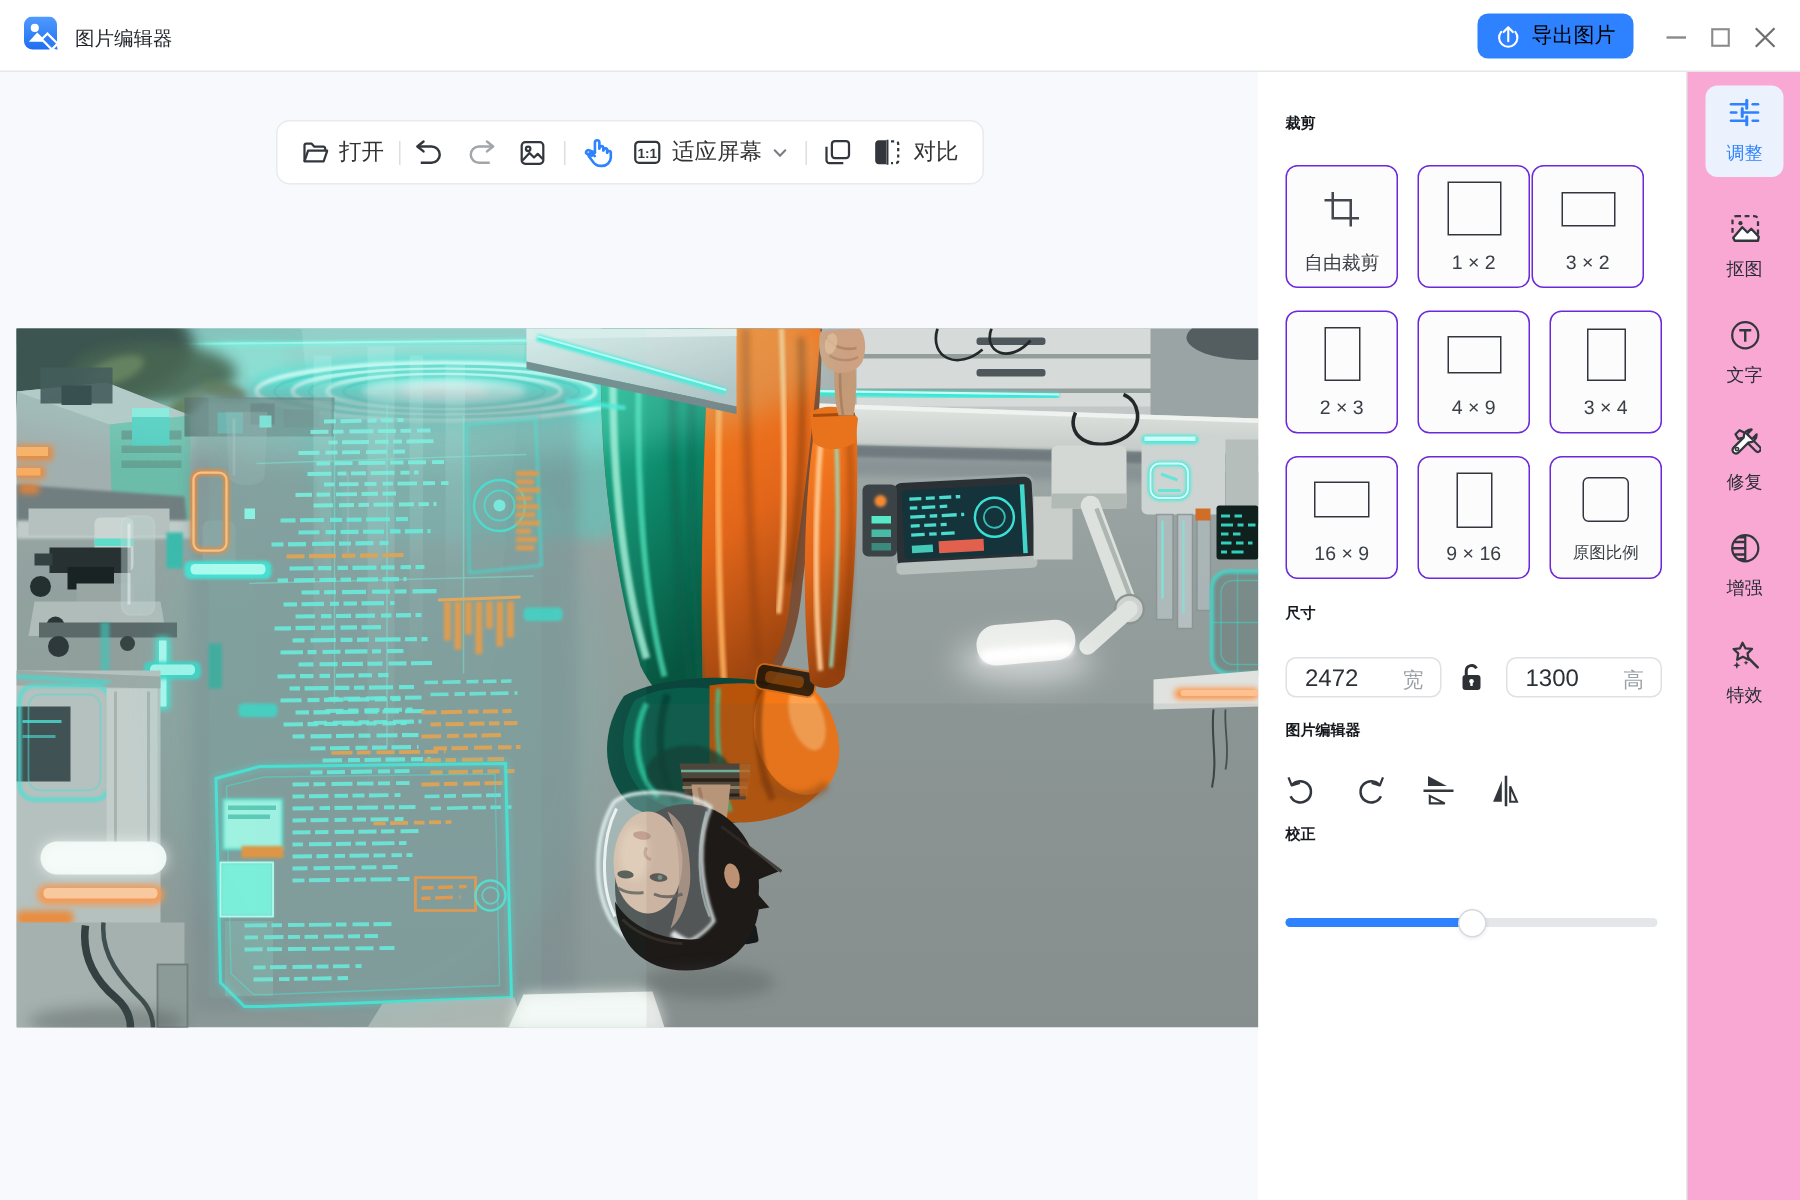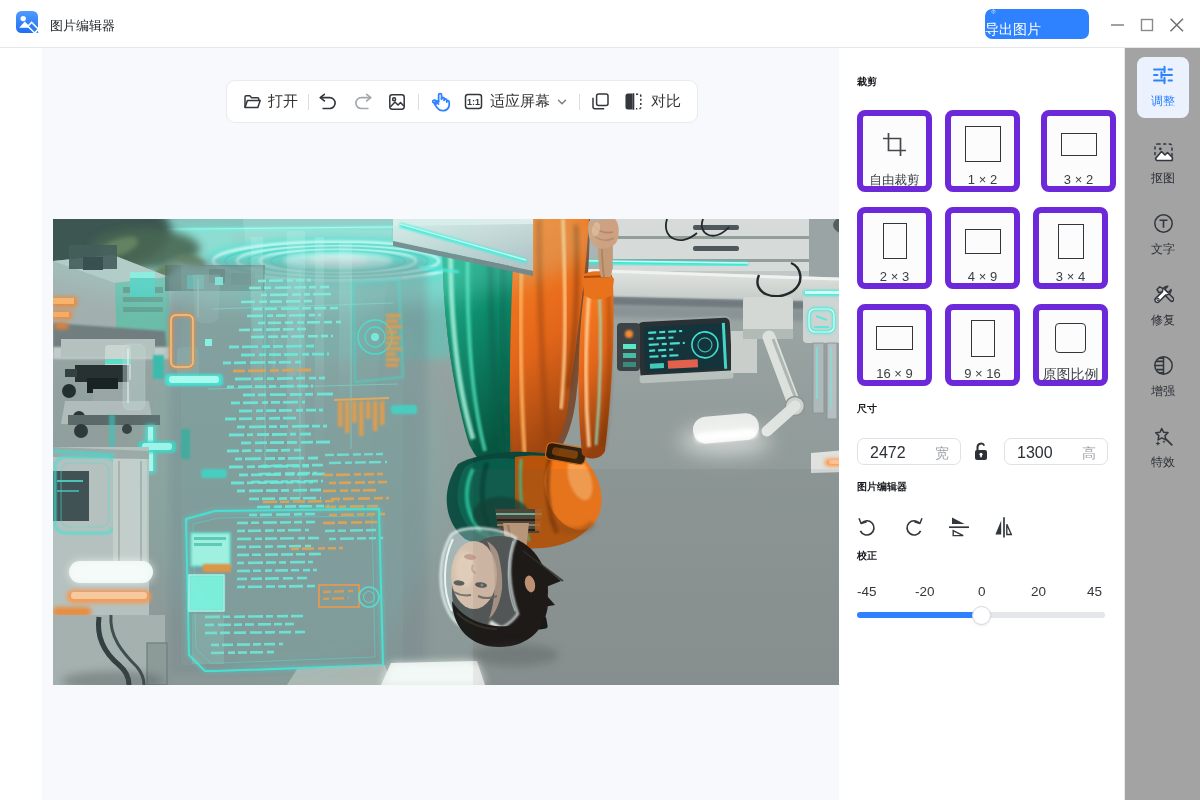--- a/index.html
+++ b/index.html
@@ -3,42 +3,42 @@
 <meta charset="utf-8">
 <style>
   * { margin:0; padding:0; box-sizing:border-box; }
   html,body { width:1200px; height:800px; overflow:hidden; background:#fff;
     font-family:"Liberation Sans", sans-serif; }
   .topbar { position:absolute; left:0; top:0; width:1200px; height:48px;
     background:#fff; border-bottom:1px solid #e5e7e9; z-index:10; }
   .appicon { position:absolute; left:16px; top:11px; }
   .apptitle { position:absolute; left:50px; top:17px; font-size:13px; color:#1f2329; }
   .exportbtn { position:absolute; left:985px; top:9px; width:104px; height:30px;
-    background:#2e82ff; border-radius:7px; color:#ffffff; font-size:14px;
-    display:flex; align-items:flex-start; justify-content:center; gap:7px;flex-direction:column; }
+    background:#2e82ff; border-radius:7px; color:#000000; font-size:14px;
+    display:flex; align-items:center; justify-content:center; gap:7px; }
   .winctl { position:absolute; top:0; height:48px; display:flex; align-items:center; }
   .canvas { position:absolute; left:0; top:48px; width:839px; height:752px;
-    background:#f7f9fc;margin-left:42px; }
+    background:#f7f9fc; }
   .toolbar { position:absolute; left:184px; top:32px; width:472px; height:43px;
     background:#fff; border:1px solid #e9eaec; border-radius:9px;
     display:flex; align-items:center; color:#333; font-size:15px; white-space:nowrap; }
   .tsep { width:1px; height:16px; background:#dcdee0; }
   .imgwrap { position:absolute; left:11px; top:171px; width:828px; height:466px; }
   .rpanel { position:absolute; left:839px; top:48px; width:285px; height:752px;
     background:#fff; }
   .sidebar { position:absolute; left:1124px; top:48px; width:76px; height:752px;
-    background:#a3a3a3; border-left:1px solid #e7e8ea; }
+    background:#f9a8d4; border-left:1px solid #e7e8ea; }
   .sitem { position:absolute; left:12px; width:52px; height:61px; text-align:center;
     color:#2a2e36; }
   .sitem .lbl { font-size:12px; margin-top:3px; display:block; }
   .sitem.active { background:#ebf2fe; border-radius:8px; color:#2e82ff; }
   .ptitle { font-weight:bold; font-size:10px; color:#15181d; }
   .cropgrid { position:absolute; left:18px; top:62px; width:251px; }
   .cbtn { position:absolute; width:75px; height:82px; background:#fcfcfd;
-    border:6px solid #6d28d9; border-radius:8px; text-align:center; }
+    border:1px solid #6d28d9; border-radius:8px; text-align:center; }
   .cbtn .ico { display:flex; align-items:center; justify-content:center; height:56px; }
   .cbtn .cl { font-size:13px; color:#3c4046; }
   .shape { border:1.6px solid #33373d; }
   .numin { position:absolute; width:104px; height:27px; border:1px solid #dfe1e4;
     border-radius:7px; font-size:16px; color:#2b2f36; }
   .numin .v { position:absolute; left:12px; top:5px; }
   .numin .u { position:absolute; right:11px; top:6px; font-size:14px; color:#9ca1a8; }
 </style>
 </head>
 <body>
@@ -637,21 +637,21 @@
       </svg>
         </div>
       <div class="cl" style="font-size:12.5px">自由裁剪</div>
     </div>
     <div class="cbtn" style="left:88px;top:0">
       <div class="ico">
           <div class="shape" style="width:36px;height:36px"></div>
         </div>
       <div class="cl">1 × 2</div>
     </div>
-    <div class="cbtn" style="left:184px;top:0">
+    <div class="cbtn" style="left:164px;top:0">
       <div class="ico">
           <div class="shape" style="width:36px;height:23px"></div>
         </div>
       <div class="cl">3 × 2</div>
     </div>
     <div class="cbtn" style="left:0;top:97px">
       <div class="ico">
           <div class="shape" style="width:24px;height:36px"></div>
         </div>
       <div class="cl">2 × 3</div>
@@ -677,21 +677,21 @@
     <div class="cbtn" style="left:88px;top:194px">
       <div class="ico">
           <div class="shape" style="width:24px;height:37px"></div>
         </div>
       <div class="cl">9 × 16</div>
     </div>
     <div class="cbtn" style="left:176px;top:194px">
       <div class="ico">
           <div class="shape" style="width:31px;height:30px;border-radius:4px"></div>
         </div>
-      <div class="cl" style="font-size:14px">原图比例</div>
+      <div class="cl" style="font-size:11px">原图比例</div>
     </div>
   </div>
   <div class="ptitle" style="position:absolute;left:18px;top:354px">尺寸</div>
   <div class="numin" style="left:18px;top:390px">
     <span class="v">2472</span>
       <span class="u">宽</span>
   </div>
   <svg style="position:absolute;left:134px;top:394px" width="16" height="20" viewBox="0 0 16 20">
     <path d="M4.5 9 L4.5 5.2 A3.6 3.6 0 0 1 11.3 3.6" fill="none" stroke="#2d3136" stroke-width="2"></path>
     <rect x="2" y="8" width="12" height="10" rx="2" fill="#2d3136"></rect>
@@ -717,27 +717,20 @@
       <path d="M3 10 L3 3.4 L15.5 10 Z" fill="#33373d"></path>
       <path d="M4.2 16.6 L14.2 21.6 L4.2 21.6 Z" fill="none" stroke="#33373d" stroke-width="1.4"></path>
     </g>
     <g transform="translate(137,1)">
       <line x1="10" y1="3.2" x2="10" y2="23.5" stroke="#33373d" stroke-width="1.7"></line>
       <path d="M7.2 6.5 L7.2 20.5 L1.4 20.5 Z" fill="#33373d"></path>
       <path d="M12.8 10.2 L12.8 20.5 L17.3 20.5 Z" fill="none" stroke="#33373d" stroke-width="1.4"></path>
     </g>
   </svg>
   <div class="ptitle" style="position:absolute;left:18px;top:501px">校正</div>
-  <div style="position:absolute;left:0;top:536px;width:285px;height:16px;font-size:13.5px;color:#33373d">
-    <span style="position:absolute;left:18px">-45</span>
-    <span style="position:absolute;left:76px">-20</span>
-    <span style="position:absolute;left:139px">0</span>
-    <span style="position:absolute;left:192px">20</span>
-    <span style="position:absolute;left:248px">45</span>
-  </div>
   <div style="position:absolute;left:18px;top:561px;width:248px;height:20px">
     <div style="position:absolute;left:0;top:3px;width:248px;height:6px;border-radius:3px;background:#e4e6ea"></div>
     <div style="position:absolute;left:0;top:3px;width:124px;height:6px;border-radius:3px;background:#2e82ff"></div>
     <div style="position:absolute;left:115px;top:-3.5px;width:19px;height:19px;border-radius:50%;background:#fff;border:1.5px solid #d5d9e0;box-shadow:0 1px 3px rgba(0,0,0,0.08)"></div>
   </div>
 </div>
 
 <div class="sidebar">
   <div class="sitem active" style="top:9px">
     <svg style="margin-top:7px" width="22" height="22" viewBox="0 0 22 22" fill="none" stroke="#2e82ff" stroke-width="1.8" stroke-linecap="round">

